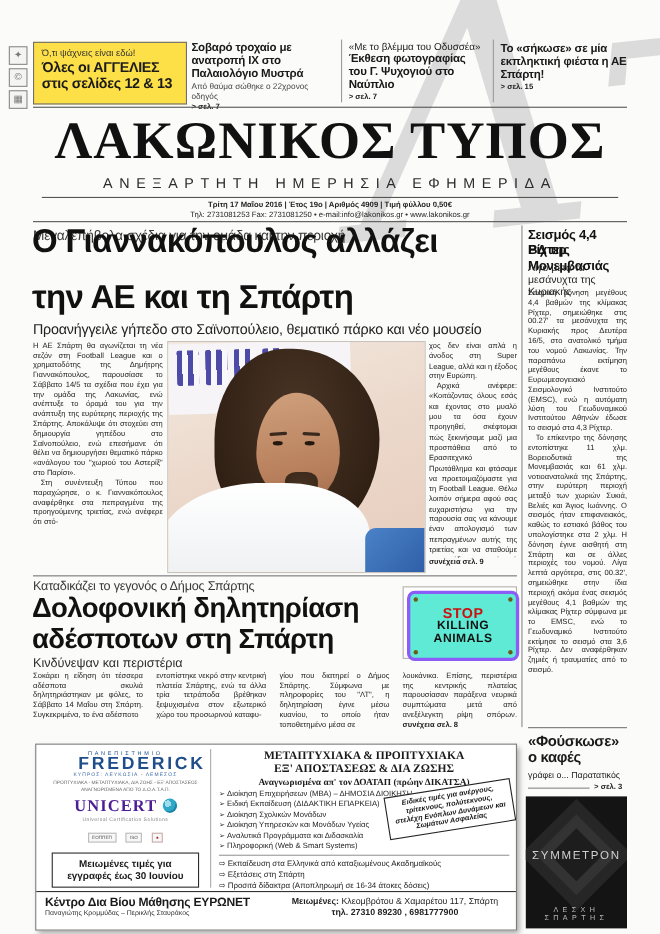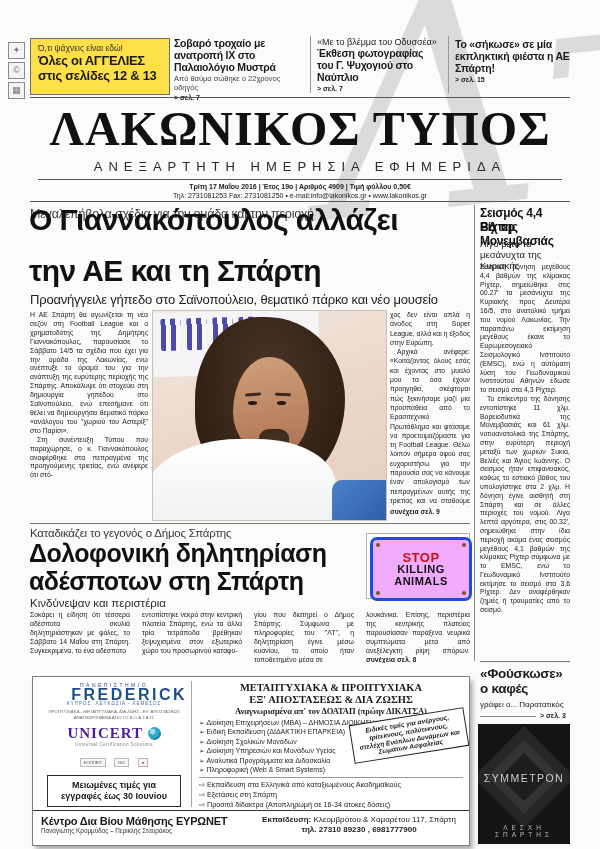--- a/index.html
+++ b/index.html
@@ -57,21 +57,21 @@
   .ph-brow{position:absolute;width:16px;height:3px;background:#3a2a1e;border-radius:2px;}
   .ph-eye{position:absolute;width:9px;height:3.5px;background:#241810;border-radius:50%;}
   .ph-goatee{position:absolute;left:106px;top:118px;width:30px;height:27px;opacity:.9;
              background:radial-gradient(#3c2b1d,#2c1e12);border-radius:40% 40% 60% 60%;}
   .ph-shirt{position:absolute;left:-12px;top:128px;width:195px;height:92px;
             background:linear-gradient(180deg,#ffffff,#edeff1);border-radius:50% 40% 0 0/70% 50% 0 0;}
   .ph-blue{position:absolute;right:0;bottom:0;width:54px;height:40px;
            background:linear-gradient(135deg,#4a82c8,#2f5fa8);border-radius:10px 0 0 0;}
   
   .sign-card{background:#fff;border:1px solid #b5b0a8;padding:3px;}
-  .sign{position:relative;width:100%;height:100%;background:#f0abfc;border:3px solid #1d4ed8;
+  .sign{position:relative;width:100%;height:100%;background:#5eead4;border:3px solid #8b5cf6;
         border-radius:7px;display:flex;flex-direction:column;align-items:center;justify-content:center;}
   .sign-stop{color:#cc1111;font-weight:bold;font-size:13px;line-height:13px;letter-spacing:.5px;}
   .sign-line{color:#111;font-weight:bold;font-size:11px;line-height:11.5px;letter-spacing:.5px;}
   .screw{position:absolute;width:4px;height:4px;border-radius:50%;background:#6d5a18;}
   
   .adbox{border:1px solid #7d7d7d;background:#fff;box-shadow:2.5px 3.5px 5px rgba(0,0,0,.35);}
   .fred-small{font-size:5px;letter-spacing:2.5px;color:#1f4e8c;text-align:center;}
   .fred-name{font-size:16px;font-weight:bold;letter-spacing:2.5px;color:#1f4e8c;text-align:right;line-height:13px;}
   .fred-loc{font-size:4.5px;letter-spacing:1px;color:#3a6aa8;text-align:center;}
   .fred-line{font-size:4.4px;color:#666;text-align:center;line-height:5.6px;}
@@ -269,21 +269,21 @@
         <div class="feat"><span>⇨</span> <span>Προσιτά δίδακτρα (Αποπληρωμή σε 16-34 άτοκες δόσεις)</span></div>
       </div>
     </div>
 
     <div class="abs strip" style="left:0;top:133px;width:100%;height:34px;">
       <div class="abs" style="left:8px;top:4px;width:210px;">
         <div class="strip-name">Κέντρο Δια Βίου Μάθησης ΕΥΡΩΝΕΤ</div>
         <div class="strip-people">Παναγιώτης Κρομμύδας – Περικλής Σταυράκος</div>
       </div>
       <div class="abs strip-addr" style="left:222px;top:4px;width:208px;text-align:center;">
-        <div><b>Εκπαίδευση:</b> <span>Κλεομβρότου &amp; Χαμαρέτου 117, Σπάρτη</span></div>
+        <div><b>Μειωμένες:</b> <span>Κλεομβρότου &amp; Χαμαρέτου 117, Σπάρτη</span></div>
         <div><b>τηλ.</b> <b>27310 89230 , 6981777900</b></div>
       </div>
     </div>
   </div>
 
   <div class="abs z hrule" style="left:480px;top:661px;width:90px;background:#777;"></div>
   <div class="abs z coffee-hl" style="left:480px;top:666px;width:92px;">«Φούσκωσε»</div>
   <div class="abs z coffee-hl" style="left:480px;top:681px;width:92px;">ο καφές</div>
   <div class="abs z coffee-by" style="left:480px;top:700px;width:92px;">γράφει ο... Παρατατικός</div>
   <div class="abs z hrule" style="left:480px;top:716px;width:56px;background:#888;"></div>

